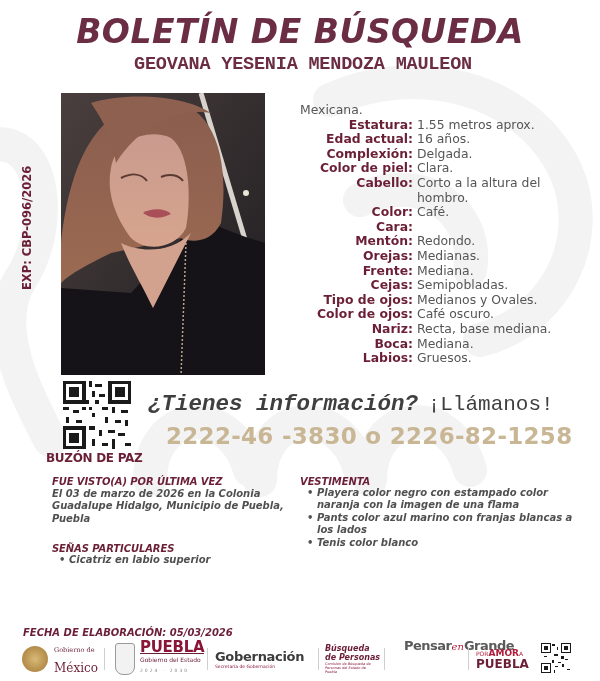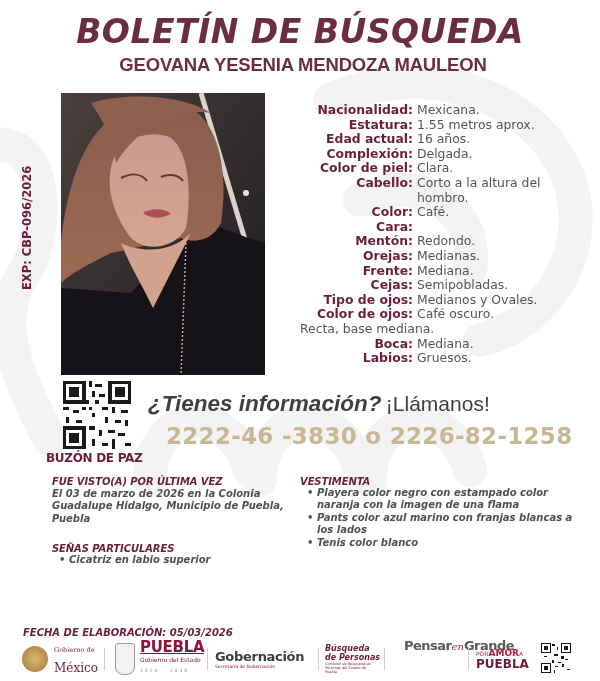--- a/index.html
+++ b/index.html
@@ -8,21 +8,21 @@
 
   .watermark { position: absolute; inset: 0; pointer-events: none; z-index: 0; }
 
   .title {
     position: absolute; left: 0; width: 600px; top: 12px; text-align: center;
     font-family: "DejaVu Sans", sans-serif; font-weight: bold; font-style: italic;
     font-size: 33px; letter-spacing: 0.5px; color: #6b2d43; z-index: 1;
   }
   .subtitle {
     position: absolute; left: 0; width: 600px; top: 54px; text-align: center;
-    font-family: Liberation Sans, sans-serif; font-weight: bold;
+    font-family: Liberation Mono, monospace; font-weight: bold;
     font-size: 18.5px; color: #6b2d43; z-index: 1; letter-spacing: -0.2px; padding-left: 6px;
   }
 
   .exp {
     position: absolute; left: 20px; top: 290px; transform-origin: left top;
     transform: rotate(-90deg); font-family: "DejaVu Sans", sans-serif;
     font-weight: bold; font-size: 11.5px; color: #6b1f36; white-space: nowrap; z-index: 1;
   }
 
   .photo {
@@ -44,21 +44,21 @@
   .qr {
     position: absolute; left: 63px; top: 381px; width: 68px; height: 68px; z-index: 1;
   }
   .buzon {
     position: absolute; left: 46px; top: 451px; width: 110px; font-family: "DejaVu Sans", sans-serif;
     font-weight: bold; font-size: 12px; color: #6b1f36; z-index: 1; letter-spacing: -0.3px;
   }
 
   .cta {
     position: absolute; left: 148px; top: 391px; z-index: 1; white-space: nowrap;
-    font-family: Liberation Sans, sans-serif;
+    font-family: Liberation Mono, monospace;
   }
   .cta-strong { font-weight: bold; font-style: italic; font-size: 22.5px; color: #3f3f3f; }
   .cta-light { font-size: 21px; color: #3f3f3f; }
   .phones {
     position: absolute; left: 166px; top: 423px; z-index: 1; white-space: nowrap;
     font-family: "DejaVu Sans", sans-serif; font-weight: bold; font-size: 23px; color: #c9b695; letter-spacing: 0.3px;
   }
 
   .section-h {
     font-family: "DejaVu Sans", sans-serif; font-weight: bold; font-style: italic;
@@ -161,21 +161,20 @@
     <path d="M82 120 C 90 115, 104 115, 110 121 C 100 126, 90 126, 82 120 Z" fill="#a84f57"></path>
     <path d="M60 85 C 70 80, 80 80, 86 88" stroke="#5a3a32" stroke-width="2" fill="none"></path>
     <path d="M100 84 C 108 80, 118 82, 122 88" stroke="#5a3a32" stroke-width="2" fill="none"></path>
     <line x1="125" y1="150" x2="120" y2="282" stroke="#b8a58a" stroke-width="1.5" stroke-dasharray="2 2"></line>
     <path d="M30 10 C 60 0, 120 0, 150 20 C 120 15, 80 30, 55 70 C 50 40, 40 25, 30 10 Z" fill="#8e604f"></path>
   </svg>
 </div>
 
 <div class="attrs">
   <div class="attr-row">
-      <span class="attr-label">Nacionalidad:</span>
       <span class="attr-value">Mexicana.</span>
     </div>
   <div class="attr-row">
       <span class="attr-label">Estatura:</span>
       <span class="attr-value">1.55 metros aprox.</span>
     </div>
   <div class="attr-row">
       <span class="attr-label">Edad actual:</span>
       <span class="attr-value">16 años.</span>
     </div>
@@ -216,20 +215,21 @@
     </div>
   <div class="attr-row">
       <span class="attr-label">Tipo de ojos:</span>
       <span class="attr-value">Medianos y Ovales.</span>
     </div>
   <div class="attr-row">
       <span class="attr-label">Color de ojos:</span>
       <span class="attr-value">Café oscuro.</span>
     </div>
   <div class="attr-row">
+      <span class="attr-label">Nariz:</span>
       <span class="attr-value">Recta, base mediana.</span>
     </div>
   <div class="attr-row">
       <span class="attr-label">Boca:</span>
       <span class="attr-value">Mediana.</span>
     </div>
   <div class="attr-row">
       <span class="attr-label">Labios:</span>
       <span class="attr-value">Gruesos.</span>
     </div>

